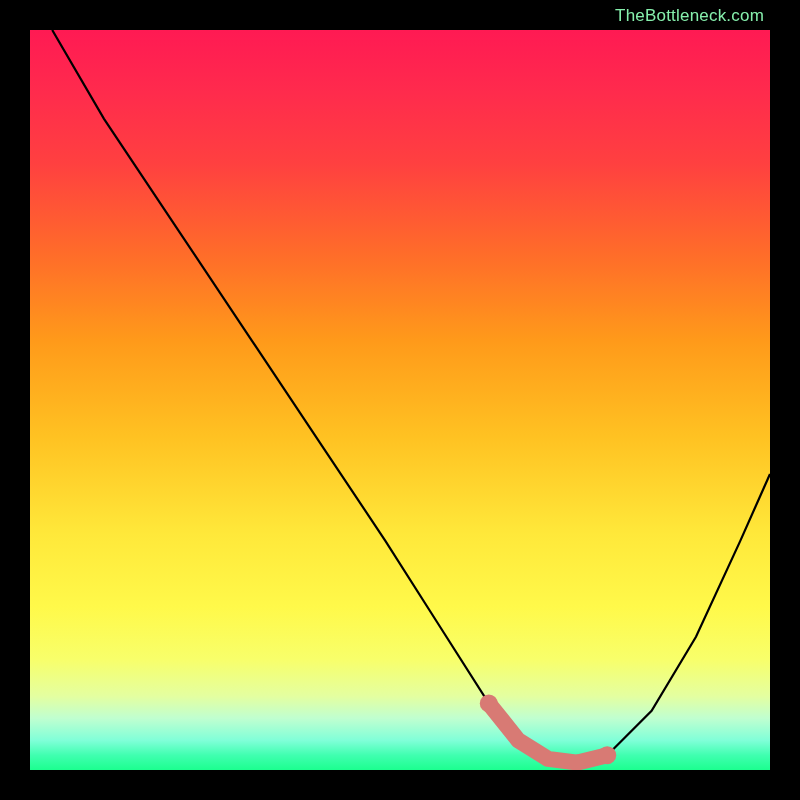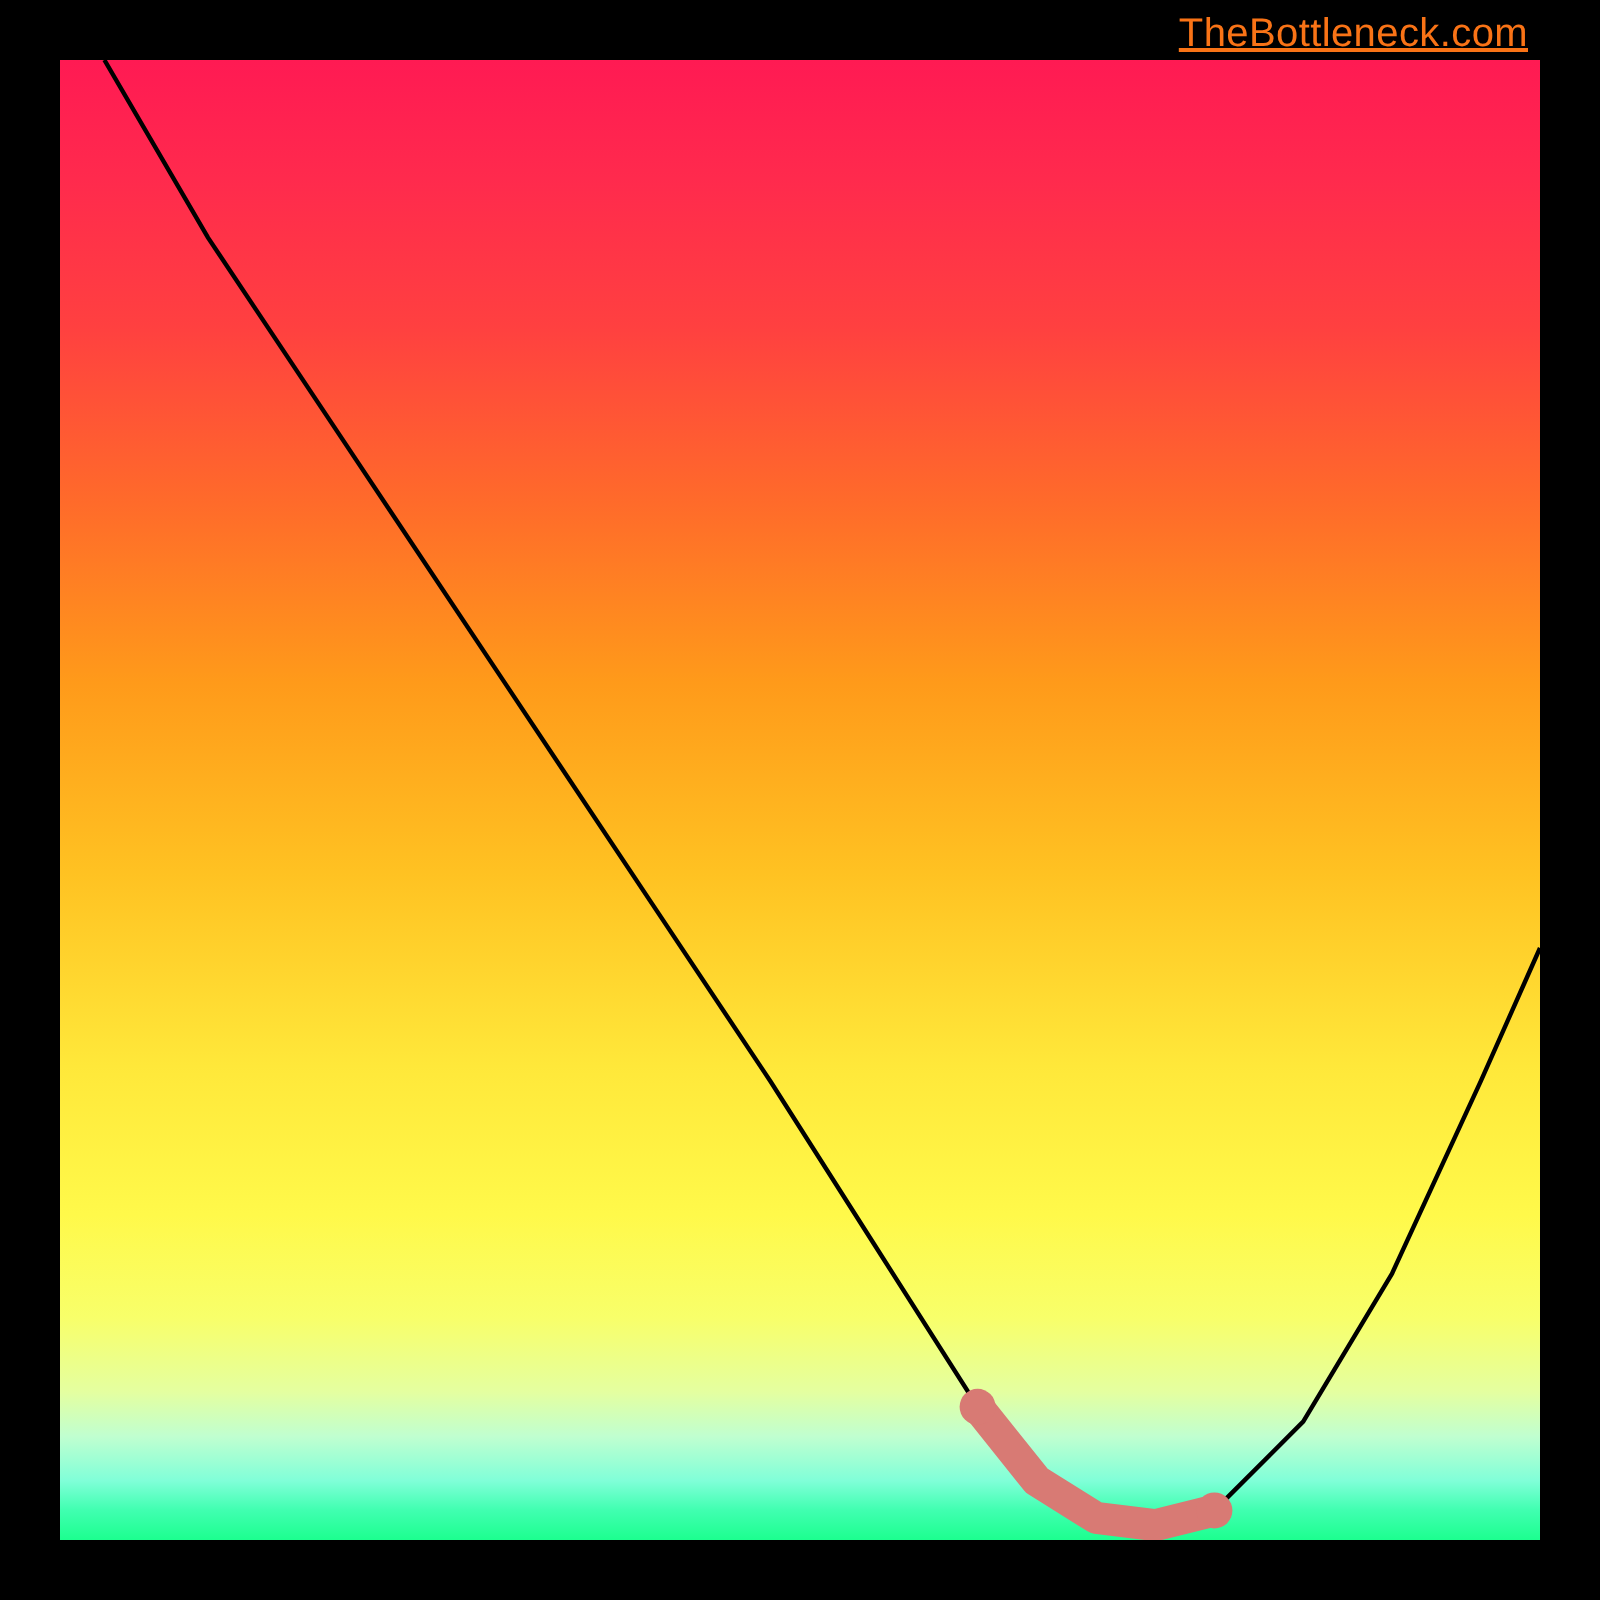--- a/index.html
+++ b/index.html
@@ -32,24 +32,23 @@
       #c0ffd0 93%,
       #80ffd8 96%,
       #40ffb0 98%,
       #1cff8f 100%
     );
   }
   .attribution {
     position: absolute;
     top: 6px;
     right: 36px;
-    color: #f97316;
-    font-size: 20px;
+    color: #86efac;
+    font-size: 17px;
     letter-spacing: 0.2px;
-    text-decoration: underline;
   }
   svg.overlay {
     position: absolute;
     left: 30px;
     top: 30px;
     width: 740px;
     height: 740px;
   }
 </style>
 </head>

